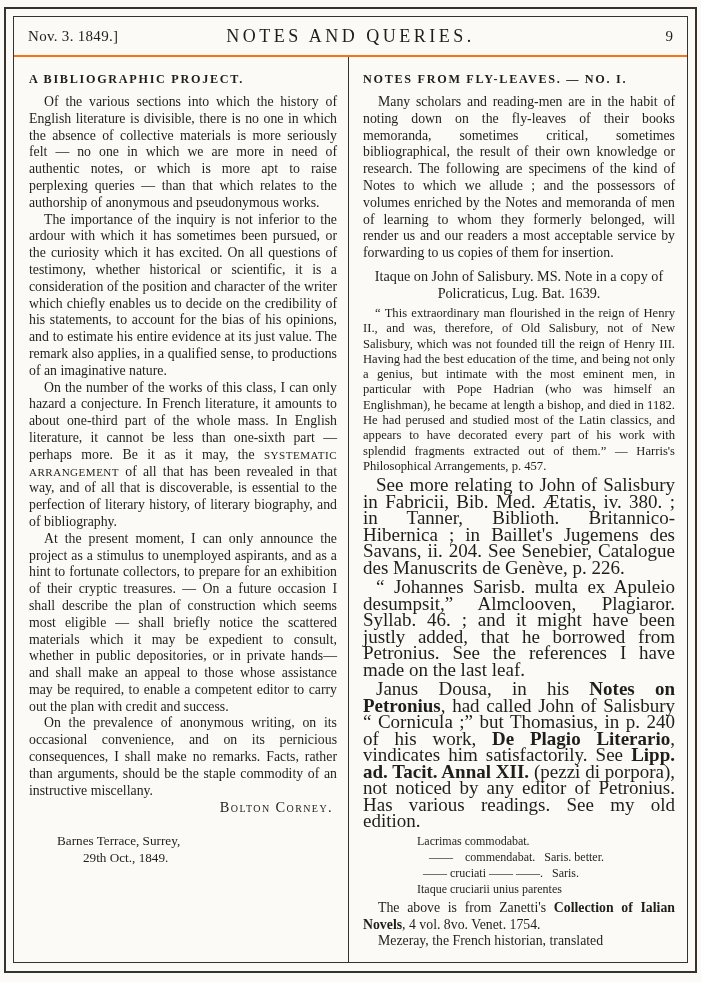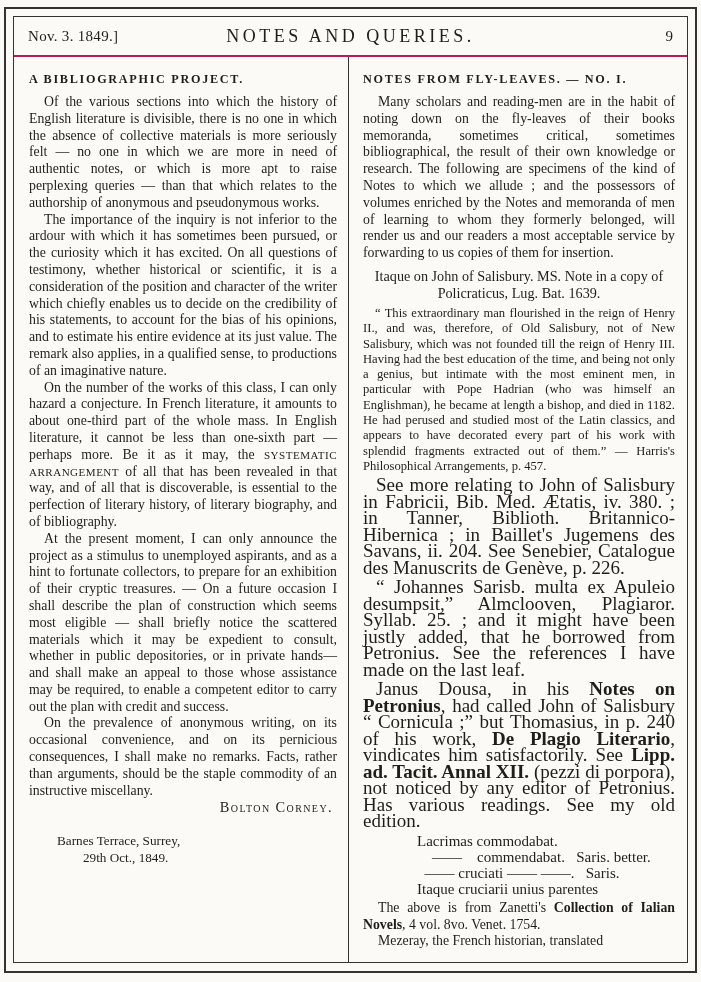--- a/index.html
+++ b/index.html
@@ -14,21 +14,21 @@
   .outer-rule{
     position:absolute;left:4px;right:4px;top:7px;bottom:9px;
     border:2px solid #37332c;
   }
   .inner-rule{
     position:absolute;left:13px;right:13px;top:16px;bottom:19px;
     border:1px solid #37332c;
     display:flex;flex-direction:column;overflow:hidden;background:#fbfaf7;
   }
   .masthead{
-    height:38px;flex:0 0 38px;border-bottom:2px solid #be185d;
+    height:38px;flex:0 0 38px;border-bottom:2px solid #f97316;
     display:flex;align-items:center;padding:0 14px;position:relative;
   }
   .m-date{font-size:15px;letter-spacing:.3px;}
   .m-title{
     position:absolute;left:50%;transform:translateX(-50%);
     font-size:18px;letter-spacing:3.5px;white-space:nowrap;
   }
   .m-page{margin-left:auto;font-size:15px;}
   .columns{flex:1 1 auto;display:flex;overflow:hidden;}
   .col{box-sizing:border-box;}
@@ -36,21 +36,21 @@
   .divider{width:1px;flex:0 0 1px;background:#37332c;}
   .col-right{flex:1 1 auto;padding:5px 12px 0 14px;}
   .col-title{
     margin:10px 0 7px;
     font-size:12.2px;font-weight:700;letter-spacing:1.7px;
   }
   .para{margin:0;font-size:13.8px;line-height:16.8px;text-align:justify;text-indent:15px;}
   .quote{margin:2px 0 0;font-size:12.6px;line-height:15.3px;text-align:justify;text-indent:12px;}
   .note-para{margin:3px 0 0;font-size:19px;line-height:16.5px;text-align:justify;text-indent:13px;}
   .note-heading{margin:6px 4px 3px;font-size:14.2px;line-height:17.5px;text-align:center;text-indent:0;}
-  .verse{margin:3px 0 3px 54px;font-size:15px;line-height:16px;}
+  .verse{margin:3px 0 3px 54px;font-size:12px;line-height:16px;}
   .verse-line{white-space:pre-wrap;}
   .signature{
     margin:0;font-size:14.4px;text-align:right;padding-right:4px;
     font-variant:small-caps;letter-spacing:1.4px;
   }
   .address{margin:17px 0 0 28px;font-size:13.2px;line-height:16.5px;}
   .address .l2{margin-left:26px;}
   .it{}
   .bd{font-weight:700;}
   .sc{font-size:.8em;letter-spacing:.5px;}
@@ -87,21 +87,21 @@
 
       <div class="divider"></div>
 
       <section class="col col-right">
         <h2 class="col-title">NOTES FROM FLY-LEAVES. — NO. I.</h2>
         <div>
             <p class="para"><span>Many scholars and reading-men are in the habit of noting down on the fly-leaves of their books memoranda, sometimes critical, sometimes bibliographical, the result of their own knowledge or research. The following are specimens of the kind of Notes to which we allude ; and the possessors of volumes enriched by the Notes and memoranda of men of learning to whom they formerly belonged, will render us and our readers a most acceptable service by forwarding to us copies of them for insertion.</span></p>
             <p class="note-heading"><span class="it">Itaque on John of Salisbury.</span><span> MS. Note in a copy of Policraticus, Lug. Bat. 1639.</span></p>
             <p class="quote"><span>“ This extraordinary man flourished in the reign of Henry II., and was, therefore, of Old Salisbury, not of New Salisbury, which was not founded till the reign of Henry III. Having had the best education of the time, and being not only a genius, but intimate with the most eminent men, in particular with Pope Hadrian (who was himself an Englishman), he became at length a bishop, and died in 1182. He had perused and studied most of the Latin classics, and appears to have decorated every part of his work with splendid fragments extracted out of them.” — </span><span class="it">Harris's Philosophical Arrangements</span><span>, p. 457.</span></p>
             <p class="note-para"><span>See more relating to John of Salisbury in Fabricii, </span><span class="it">Bib. Med. Ætatis</span><span>, iv. 380. ; in Tanner, </span><span class="it">Biblioth. Britannico-Hibernica ;</span><span> in Baillet's </span><span class="it">Jugemens des Savans</span><span>, ii. 204. See Senebier, </span><span class="it">Catalogue des Manuscrits de Genève</span><span>, p. 226.</span></p>
-            <p class="note-para"><span>“ Johannes Sarisb. multa ex Apuleio desumpsit,” Almclooven, Plagiaror. Syllab. 25. ; and it might have been justly added, that he borrowed from Petronius. See the references I have made on the last leaf.</span></p>
+            <p class="note-para"><span>“ Johannes Sarisb. multa ex Apuleio desumpsit,” Almclooven, Plagiaror. Syllab. 46. ; and it might have been justly added, that he borrowed from Petronius. See the references I have made on the last leaf.</span></p>
             <p class="note-para"><span>Janus Dousa, in his </span><span class="it bd">Notes on Petronius</span><span>, had called John of Salisbury “ Cornicula ;” but Thomasius, in p. 240 of his work, </span><span class="it bd">De Plagio Literario</span><span>, vindicates him satisfactorily. See </span><span class="it bd">Lipp. ad. Tacit. Annal XII.</span><span> (pezzi di </span><span class="it">porpora</span><span>), not noticed by any editor of Petronius. Has various readings. See my old edition.</span></p>
             <div class="verse">
               <div class="verse-line">Lacrimas commodabat.</div>
               <div class="verse-line">    ——    commendabat.   Saris. better.</div>
               <div class="verse-line">  —— cruciati —— ——.   Saris.</div>
               <div class="verse-line">Itaque cruciarii unius parentes</div>
             </div>
             <p class="para"><span>The above is from Zanetti's </span><span class="it bd">Collection of Ialian Novels</span><span>, 4 vol. 8vo. Venet. 1754.</span></p>
             <p class="para"><span>Mezeray, the French historian, translated</span></p>
           </div>

